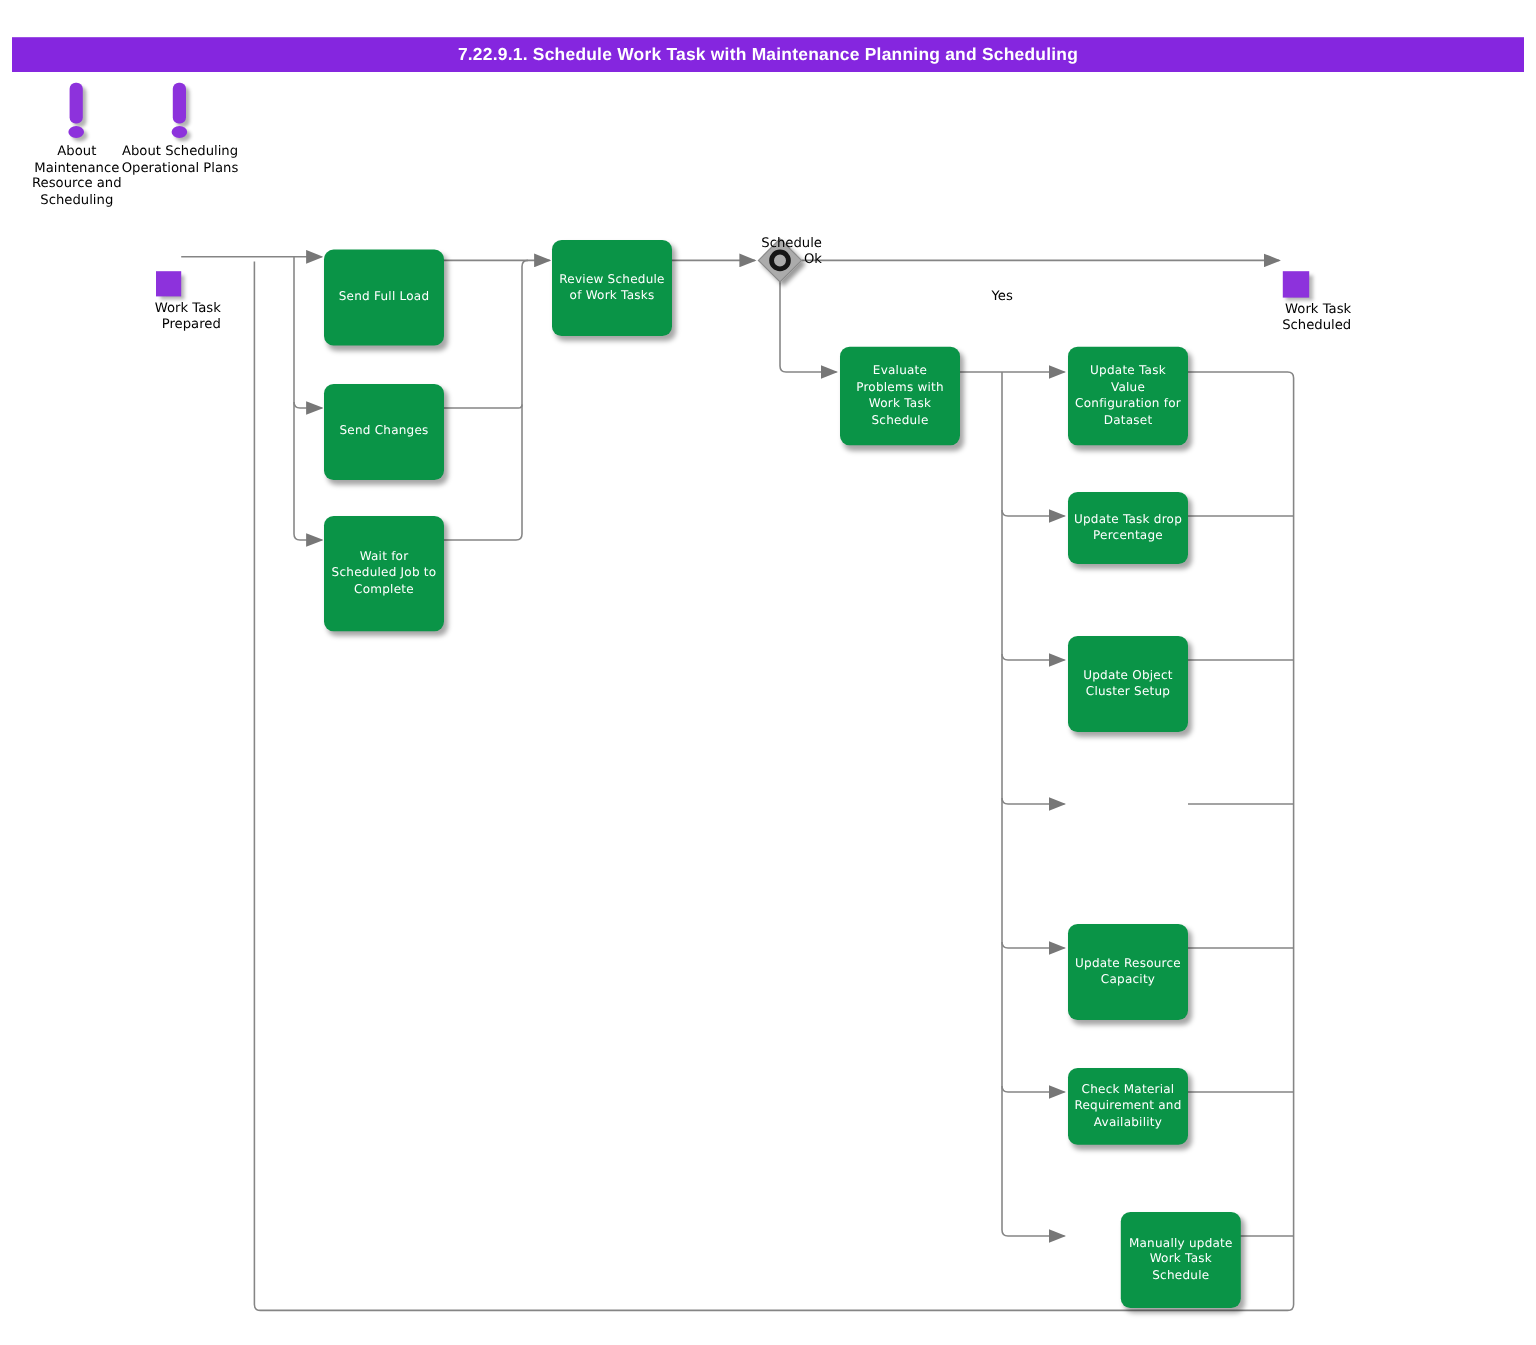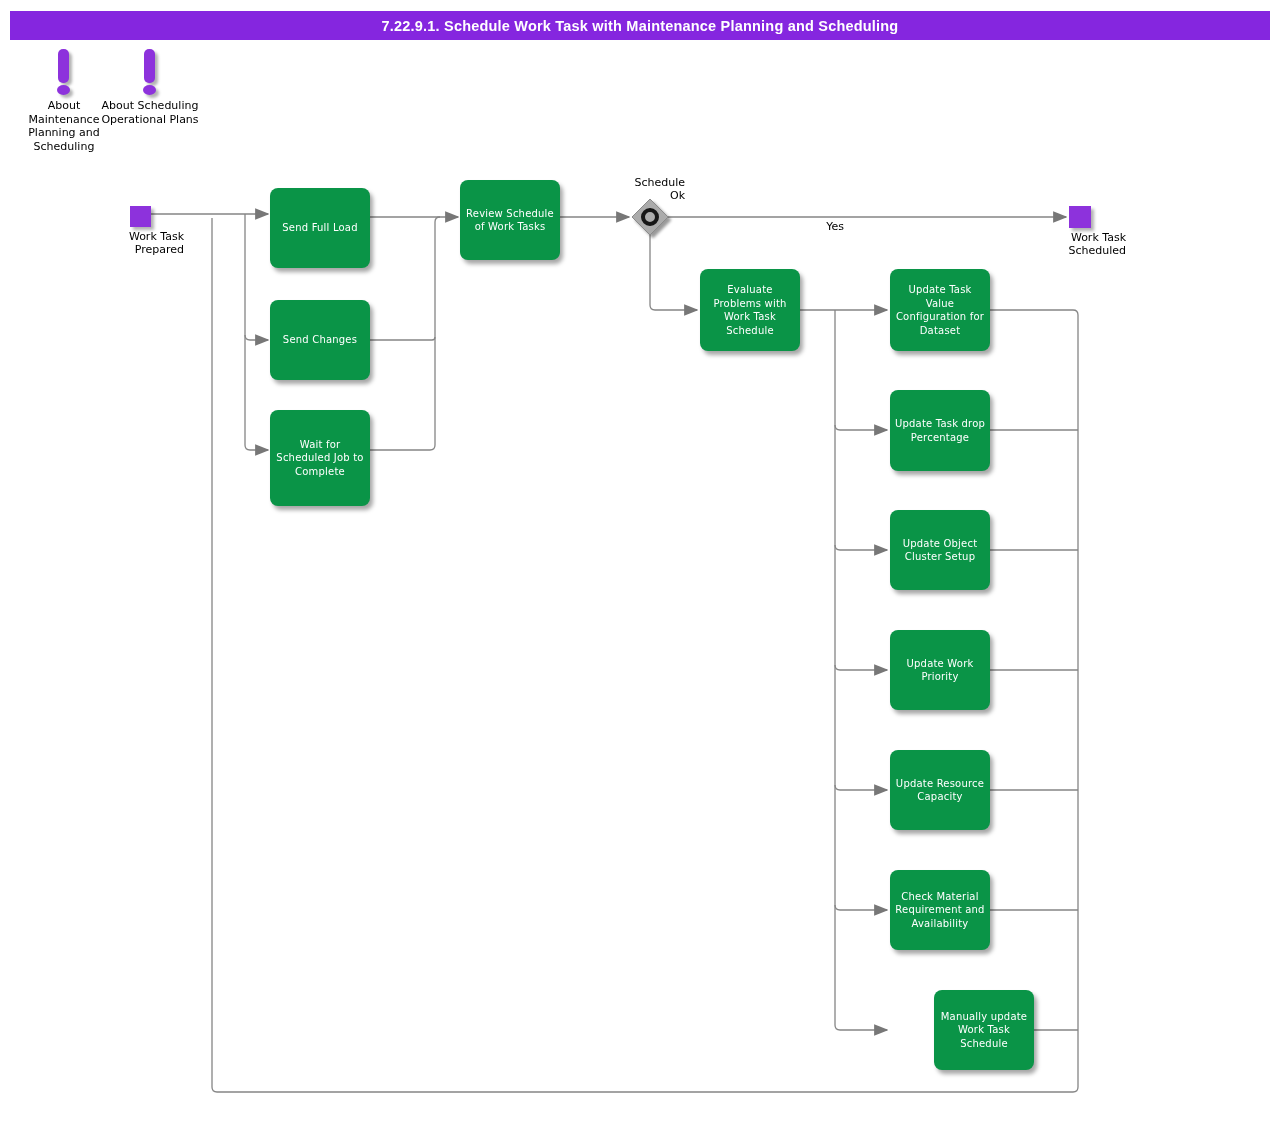--- a/index.html
+++ b/index.html
@@ -41,21 +41,21 @@
     display:flex;align-items:center;justify-content:center;
     color:#ffffff;font-size:10px;line-height:13.5px;letter-spacing:0.2px;
     text-align:center;padding:2px 4px;box-sizing:border-box;cursor:pointer;
   }
   
   .event-square{
     position:absolute;background:#8D32DC;
     box-shadow:3px 3px 3px rgba(0,0,0,0.3);
   }
   svg.connectors{position:absolute;left:0;top:0;z-index:0;}
-  .above{z-index:1;}
+  .above{z-index:1;margin-top:20px;}
 </style>
 </head>
 <body>
 
 <div class="canvas">
 
   <svg class="connectors" width="1280" height="1121" viewBox="0 0 1280 1121">
     <defs>
       <marker id="arr" viewBox="0 0 10 8" refX="9" refY="4" markerWidth="11" markerHeight="9" orient="auto">
         <path d="M0,0 L10,4 L0,8 Z" fill="#777777"></path>
@@ -95,21 +95,21 @@
     </g>
   </svg>
 
   <div class="title-bar above">
     <span>7.22.9.1. Schedule Work Task with Maintenance Planning and Scheduling</span>
   </div>
 
   <div class="about above" style="left:12px;top:99px">
     <span class="bar"></span>
     <span class="dot"></span>
-    <span class="caption">About Maintenance Planning and Scheduling</span>
+    <span class="caption">About Maintenance Resource and Scheduling</span>
   </div>
   <div class="about above" style="left:98px;top:99px">
     <span class="bar"></span>
     <span class="dot"></span>
     <span class="caption">About Scheduling Operational Plans</span>
   </div>
 
   <div class="event-square above" style="left:130px;top:206px;width:21px;height:21px"></div>
   <div class="lbl above" style="left:96px;top:230px;width:88px">Work Task Prepared</div>
 
@@ -119,20 +119,19 @@
   <div class="lbl pre above" style="left:615px;top:176px;width:70px">Schedule
 Ok</div>
   <div class="lbl above" style="left:810px;top:220px;width:34px">Yes</div>
 
   <div class="task above" style="left:270px;top:188px;height:80px">Send Full Load</div>
   <div class="task above" style="left:270px;top:300px;height:80px">Send Changes</div>
   <div class="task above" style="left:270px;top:410px;height:96px">Wait for Scheduled Job to Complete</div>
   <div class="task above" style="left:700px;top:269px;height:82px">Evaluate Problems with Work Task Schedule</div>
   <div class="task above" style="left:460px;top:180px;height:80px">Review Schedule of Work Tasks</div>
   <div class="task above" style="left:890px;top:269px;height:82px">Update Task Value Configuration for Dataset</div>
-  <div class="task above" style="left:890px;top:390px;height:81px">Update Task drop Percentage</div>
+  <div class="task above" style="left:890px;top:390px;height:60px">Update Task drop Percentage</div>
   <div class="task above" style="left:890px;top:510px;height:80px">Update Object Cluster Setup</div>
-  <div class="task above" style="left:890px;top:630px;height:80px">Update Work Priority</div>
   <div class="task above" style="left:890px;top:750px;height:80px">Update Resource Capacity</div>
-  <div class="task above" style="left:890px;top:870px;height:80px">Check Material Requirement and Availability</div>
+  <div class="task above" style="left:890px;top:870px;height:64px">Check Material Requirement and Availability</div>
   <div class="task above" style="left:934px;top:990px;height:80px">Manually update Work Task Schedule</div>
 
 </div>
 
 </body></html>

